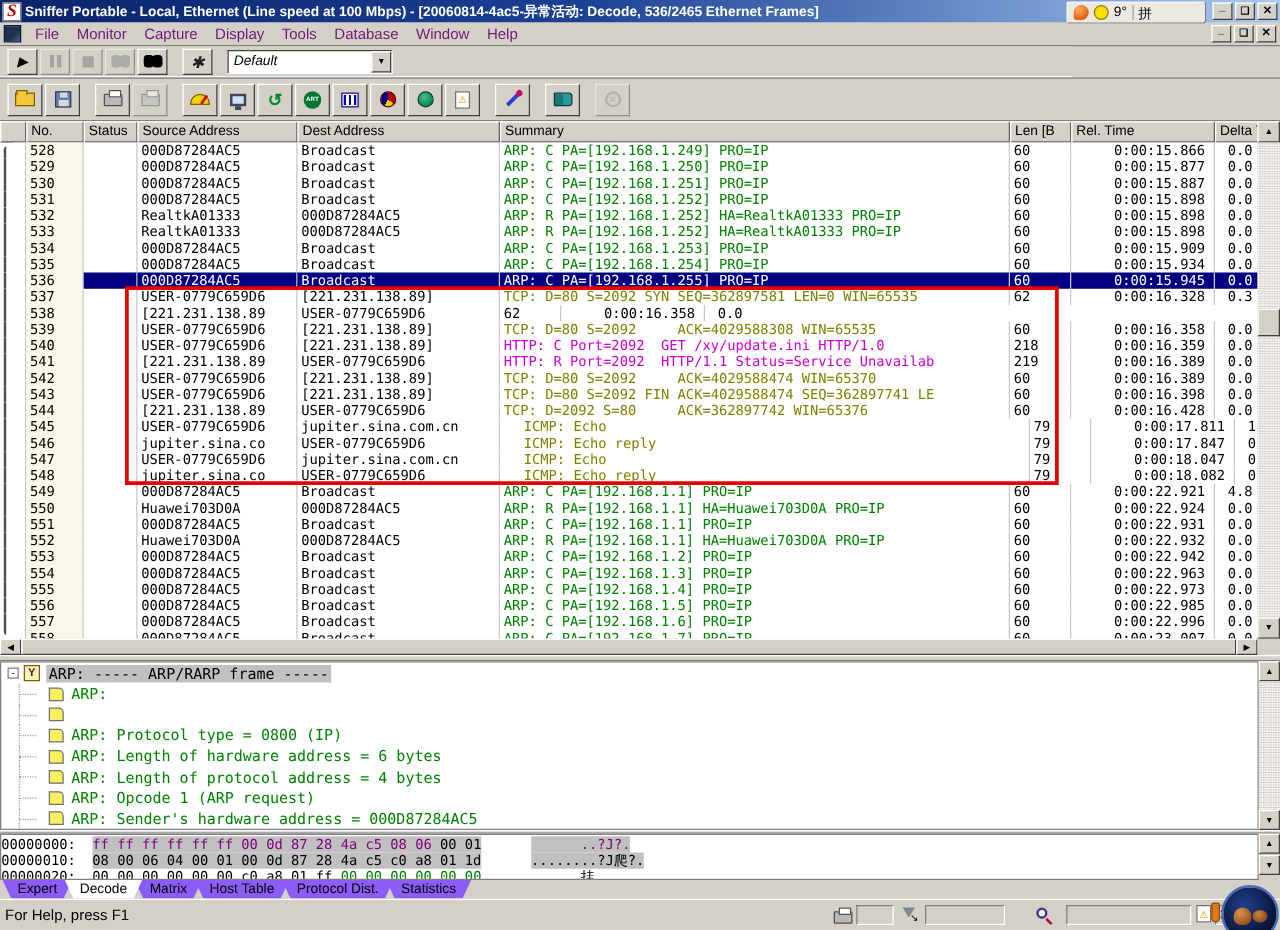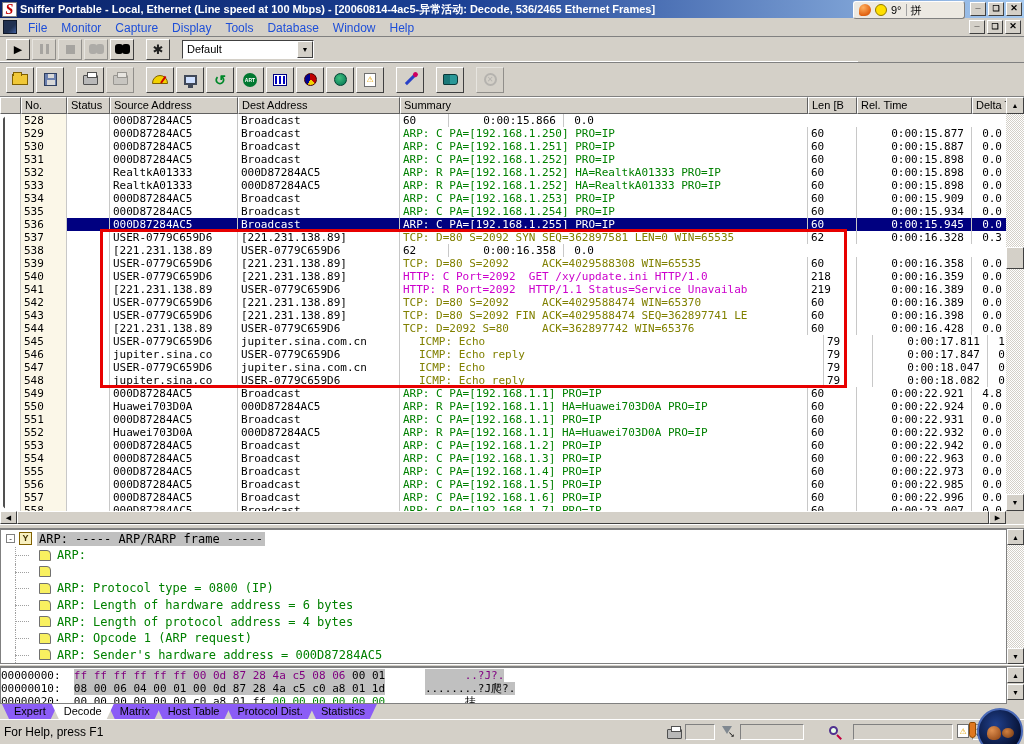--- a/index.html
+++ b/index.html
@@ -29,26 +29,26 @@
     background:radial-gradient(circle at 35% 30%, #ffb060, #e06010 70%, #903000); }
   .ime-yellow { width:12px; height:12px; border-radius:50%; background:#ffdf00; border:1px solid #907800; }
   .ime-text { font-size:11px; color:#000; }
   .ime-sep { width:1px; height:12px; background:#a0a0a0; }
 
   
   .menubar { position:absolute; left:0; top:18px; width:1024px; height:19px; background:#d4d0c8;
     display:flex; align-items:center; border-bottom:1px solid #808080; }
   .mdi-doc-icon { width:14px; height:14px; margin:0 4px 0 3px;
     background:linear-gradient(135deg,#203050 60%,#4060a0); border:1px solid #101828; }
-  .menu-item { font-size:12px; padding:2px 7px; color:#1d4ed8; }
+  .menu-item { font-size:12px; padding:2px 7px; color:#701a75; }
   .mdi-controls { position:absolute; right:3px; top:2px; display:flex; gap:2px; }
 
   
   .toolbar1 { position:absolute; left:0; top:37px; width:858px; height:25px; background:#d4d0c8;
-    border-bottom:1px solid #fff; display:flex; align-items:center; padding-left:6px; }
+    border-bottom:1px solid #fff; display:flex; align-items:center; padding-left:6px;font-style:italic; }
   .toolbar2 { position:absolute; left:0; top:62px; width:1024px; height:35px; background:#d4d0c8;
     border-top:1px solid #808080; border-bottom:1px solid #808080; display:flex; align-items:center; padding-left:6px; }
   .tbtn { height:21px; min-width:24px; margin-right:2px; background:#d4d0c8; border:1px solid;
     border-color:#fff #404040 #404040 #fff; display:flex; align-items:center; justify-content:center; }
   .toolbar2 .tbtn { height:26px; min-width:28px; }
   .tbtn.disabled { opacity:.45; }
   .tsep { width:10px; }
 
   
   .ic { display:inline-flex; align-items:center; justify-content:center; width:18px; height:16px;
@@ -300,20 +300,21 @@
         <span class="hcell cw8">Delta T</span>
       </div>
     <div id="pbody">
       <div id="redbox"></div>
     <div class="prow">
           <span class="pc cw0"><span class="chk"></span></span>
           <span class="pc cw1">528</span>
           <span class="pc cw2"></span>
           <span class="pc cw3">000D87284AC5</span>
           <span class="pc cw4">Broadcast</span>
+          <span class="pc cw5 sum-arp">ARP: C PA=[192.168.1.249] PRO=IP</span>
           <span class="pc cw6">60</span>
           <span class="pc cw7">0:00:15.866</span>
           <span class="pc cw8">0.0</span>
         </div>
         <div class="prow">
           <span class="pc cw0"><span class="chk"></span></span>
           <span class="pc cw1">529</span>
           <span class="pc cw2"></span>
           <span class="pc cw3">000D87284AC5</span>
           <span class="pc cw4">Broadcast</span>

